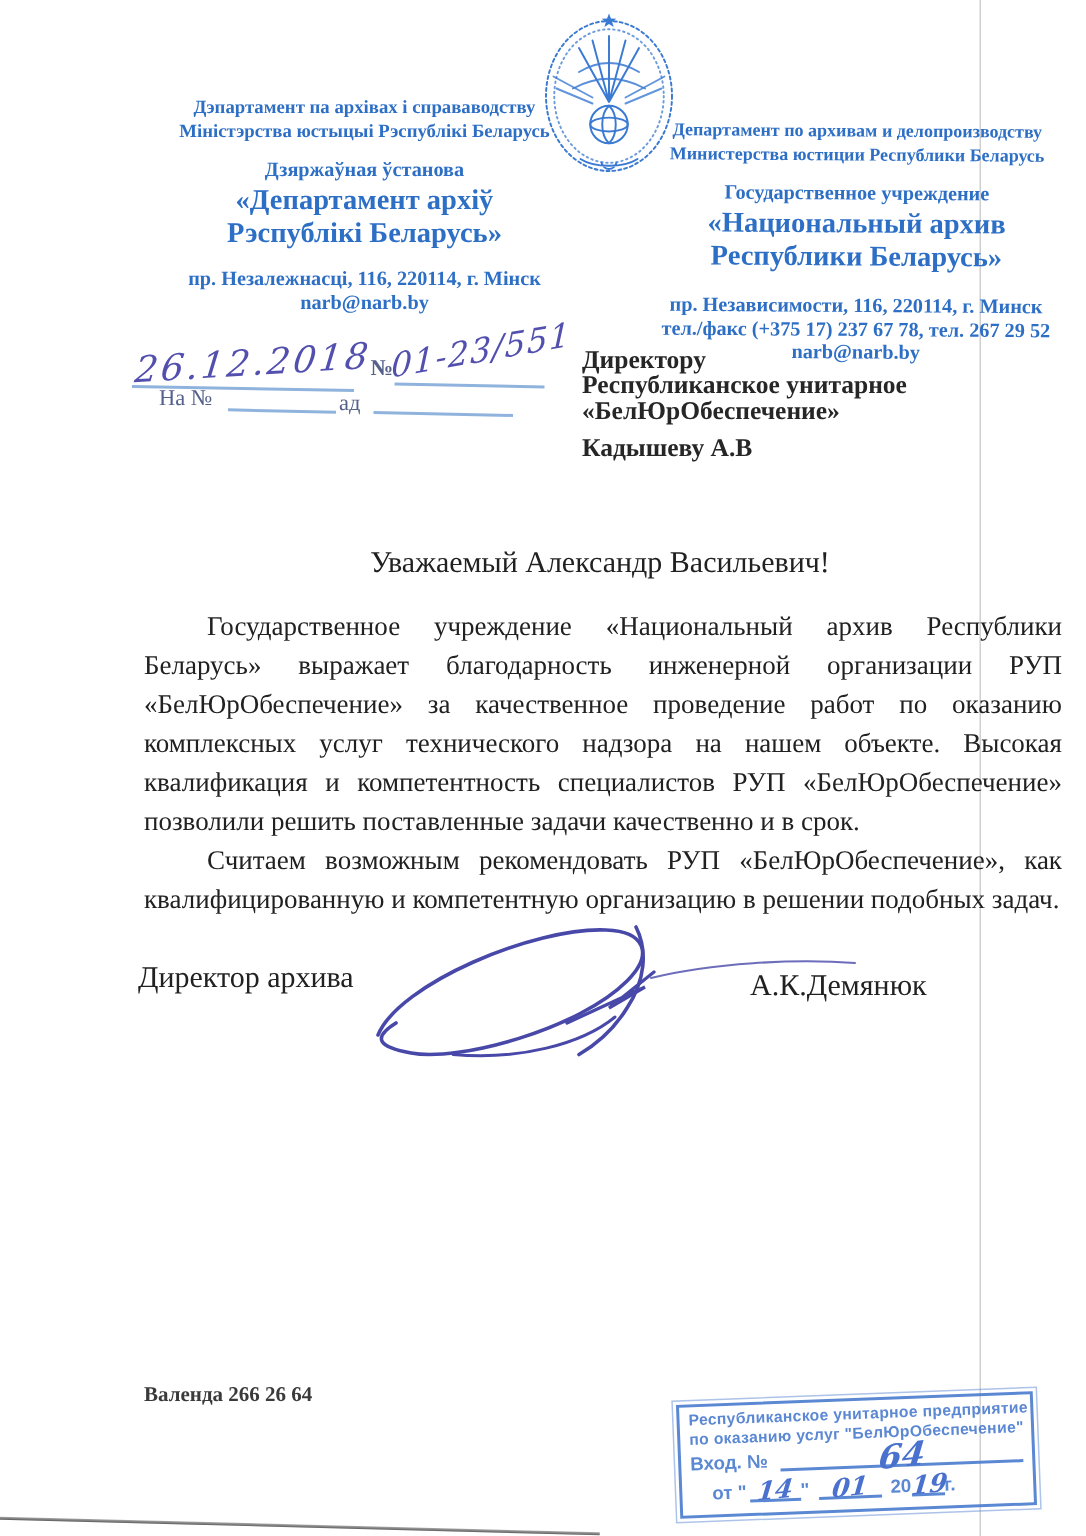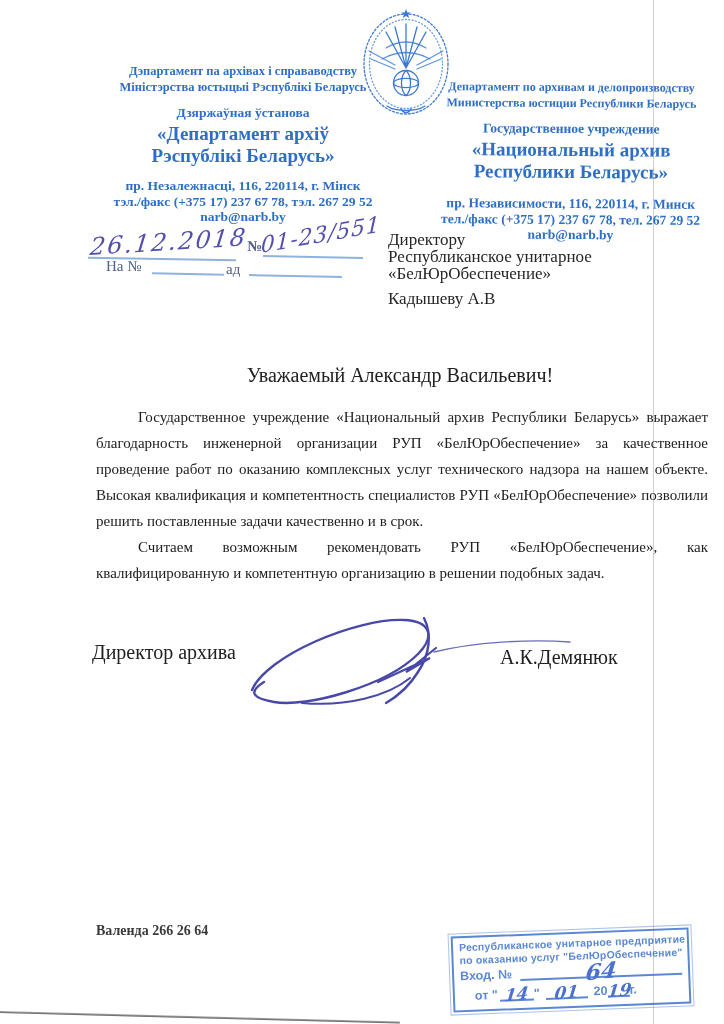--- a/index.html
+++ b/index.html
@@ -27,28 +27,28 @@
   .ref-label{position:absolute;color:#55618c;font-size:15px;}
   .ref-line{position:absolute;height:2px;background:#8fb3dd;}
   .hw{font-family:"DejaVu Serif",serif;font-style:italic;color:#524fae;}
   .hw-date{position:absolute;left:90px;top:228px;font-size:24px;letter-spacing:2px;
            transform:rotate(-3.5deg) skewX(-10deg);}
   .hw-number{position:absolute;left:260px;top:222px;font-size:22px;letter-spacing:1px;
              transform:rotate(-10deg) skewX(-12deg);}
 
   
   .addressee{position:absolute;left:388px;top:232px;width:260px;color:#262626;
-             font-size:17px;line-height:16.8px;}
+             font-size:17px;line-height:16.8px;font-weight:bold;}
   .addressee .name{margin-top:9px;}
 
   
   .salutation{position:absolute;left:88px;top:364px;width:624px;text-align:center;
               color:#212121;font-size:20px;}
   .body-text{position:absolute;left:96px;top:404px;width:612px;color:#212121;
-             font-size:15px;line-height:26px;text-align:justify;}
+             font-size:18px;line-height:26px;text-align:justify;}
   .body-text p{margin:0;text-indent:42px;}
 
   
   .sig-title{position:absolute;left:92px;top:641px;color:#212121;font-size:20px;}
   .sig-name{position:absolute;left:500px;top:646px;color:#212121;font-size:20px;}
   .sig-svg{position:absolute;left:238px;top:610px;width:340px;height:100px;}
 
   
   .executor{position:absolute;left:96px;top:923px;color:#3a3a3a;font-size:14px;font-weight:bold;}
 
@@ -94,21 +94,20 @@
   <div class="lh lh-left">
     <div class="dept">Дэпартамент па архівах і справаводству</div>
     <div class="dept">Міністэрства юстыцыі Рэспублікі Беларусь</div>
     <div class="orgtype">Дзяржаўная ўстанова</div>
     <div class="orgname">
       <div>«Департамент архіў</div>
       <div>Рэспублікі Беларусь»</div>
     </div>
     <div class="addr">
       <div>пр. Незалежнасці, 116, 220114, г. Мінск</div>
-      <div>тэл./факс (+375 17) 237 67 78, тэл. 267 29 52</div>
       <div>narb@narb.by</div>
     </div>
   </div>
 
   <div class="lh lh-right">
     <div class="dept">Департамент по архивам и делопроизводству</div>
     <div class="dept">Министерства юстиции Республики Беларусь</div>
     <div class="orgtype">Государственное учреждение</div>
     <div class="orgname">
       <div>«Национальный архив</div>

